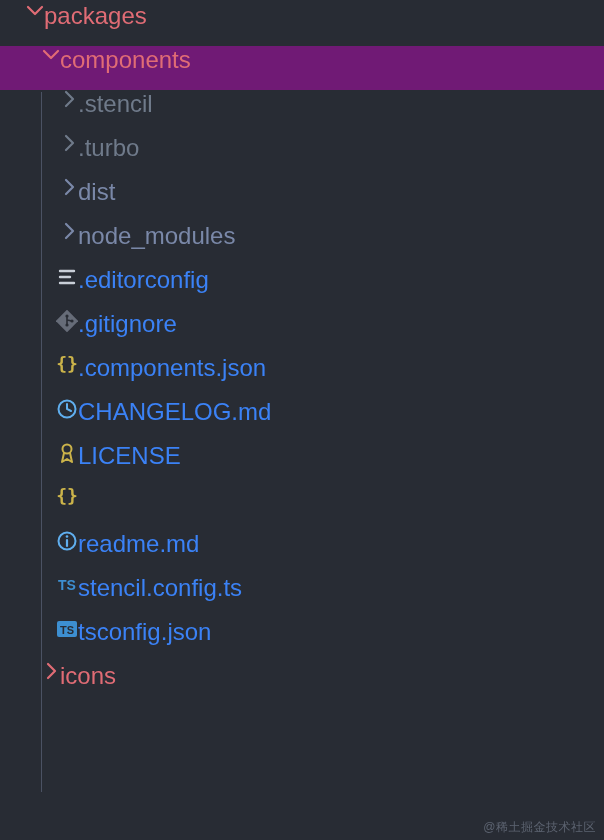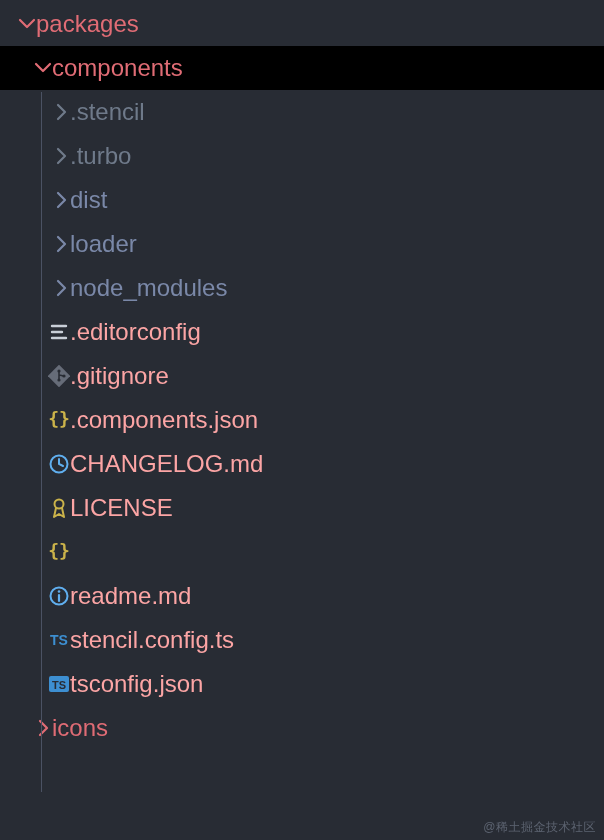--- a/index.html
+++ b/index.html
@@ -10,43 +10,42 @@
     font-family: -apple-system, BlinkMacSystemFont, "Segoe UI", Helvetica, Arial, sans-serif;
     font-size: 24px;
     color: #abb2bf;
     overflow: hidden;
     position: relative;
   }
   .tree { padding-top: 2px; }
   .row {
     height: 44px;
     display: flex;
-    align-items: center;
-    padding-left: 0;
+    padding-left: 8px;
     cursor: pointer;
     white-space: nowrap;
   }
-  .row.selected { background: #000000; }
+  .row.selected { background: #701a75; }
   .indent { display: inline-block; height: 100%; flex: 0 0 auto; }
   .guide {
     position: absolute;
     top: 92px;
     bottom: 48px;
     left: 41px;
     width: 1px;
     background: #4b5263;
   }
   .chev { width: 18px; height: 18px; flex: 0 0 18px; display: inline-flex; align-items: center; justify-content: center; }
   .chev svg { width: 18px; height: 18px; }
   .fi { width: 22px; height: 22px; flex: 0 0 22px; display: inline-flex; align-items: center; justify-content: center; }
   .label { font-weight: 500; }
   .c-red    { color: #e06c75; }
   .c-grey   { color: #6f7a8a; }
   .c-lblue  { color: #7a88a8; }
-  .c-text   { color: #fca5a5; }
+  .c-text   { color: #3b82f6; }
   .watermark {
     position: absolute;
     right: 8px;
     bottom: 4px;
     font-size: 12px;
     color: #5c6370;
     letter-spacing: 0.5px;
   }
 </style>
 </head>
@@ -147,29 +146,20 @@
       </span>
     <span class="label c-lblue">dist</span>
   </div>
   <div class="row">
     <span class="indent" style="width:52px"></span>
     <span class="chev">
         <svg viewBox="0 0 18 18" class="c-lblue">
           <use href="#ic-chev-right"></use>
         </svg>
       </span>
-    <span class="label c-lblue">loader</span>
-  </div>
-  <div class="row">
-    <span class="indent" style="width:52px"></span>
-    <span class="chev">
-        <svg viewBox="0 0 18 18" class="c-lblue">
-          <use href="#ic-chev-right"></use>
-        </svg>
-      </span>
     <span class="label c-lblue">node_modules</span>
   </div>
 
   <div class="row">
     <span class="indent" style="width:48px"></span>
     <span class="fi">
         <svg viewBox="0 0 22 22">
           <use href="#ic-editorconfig"></use>
         </svg>
       </span>

